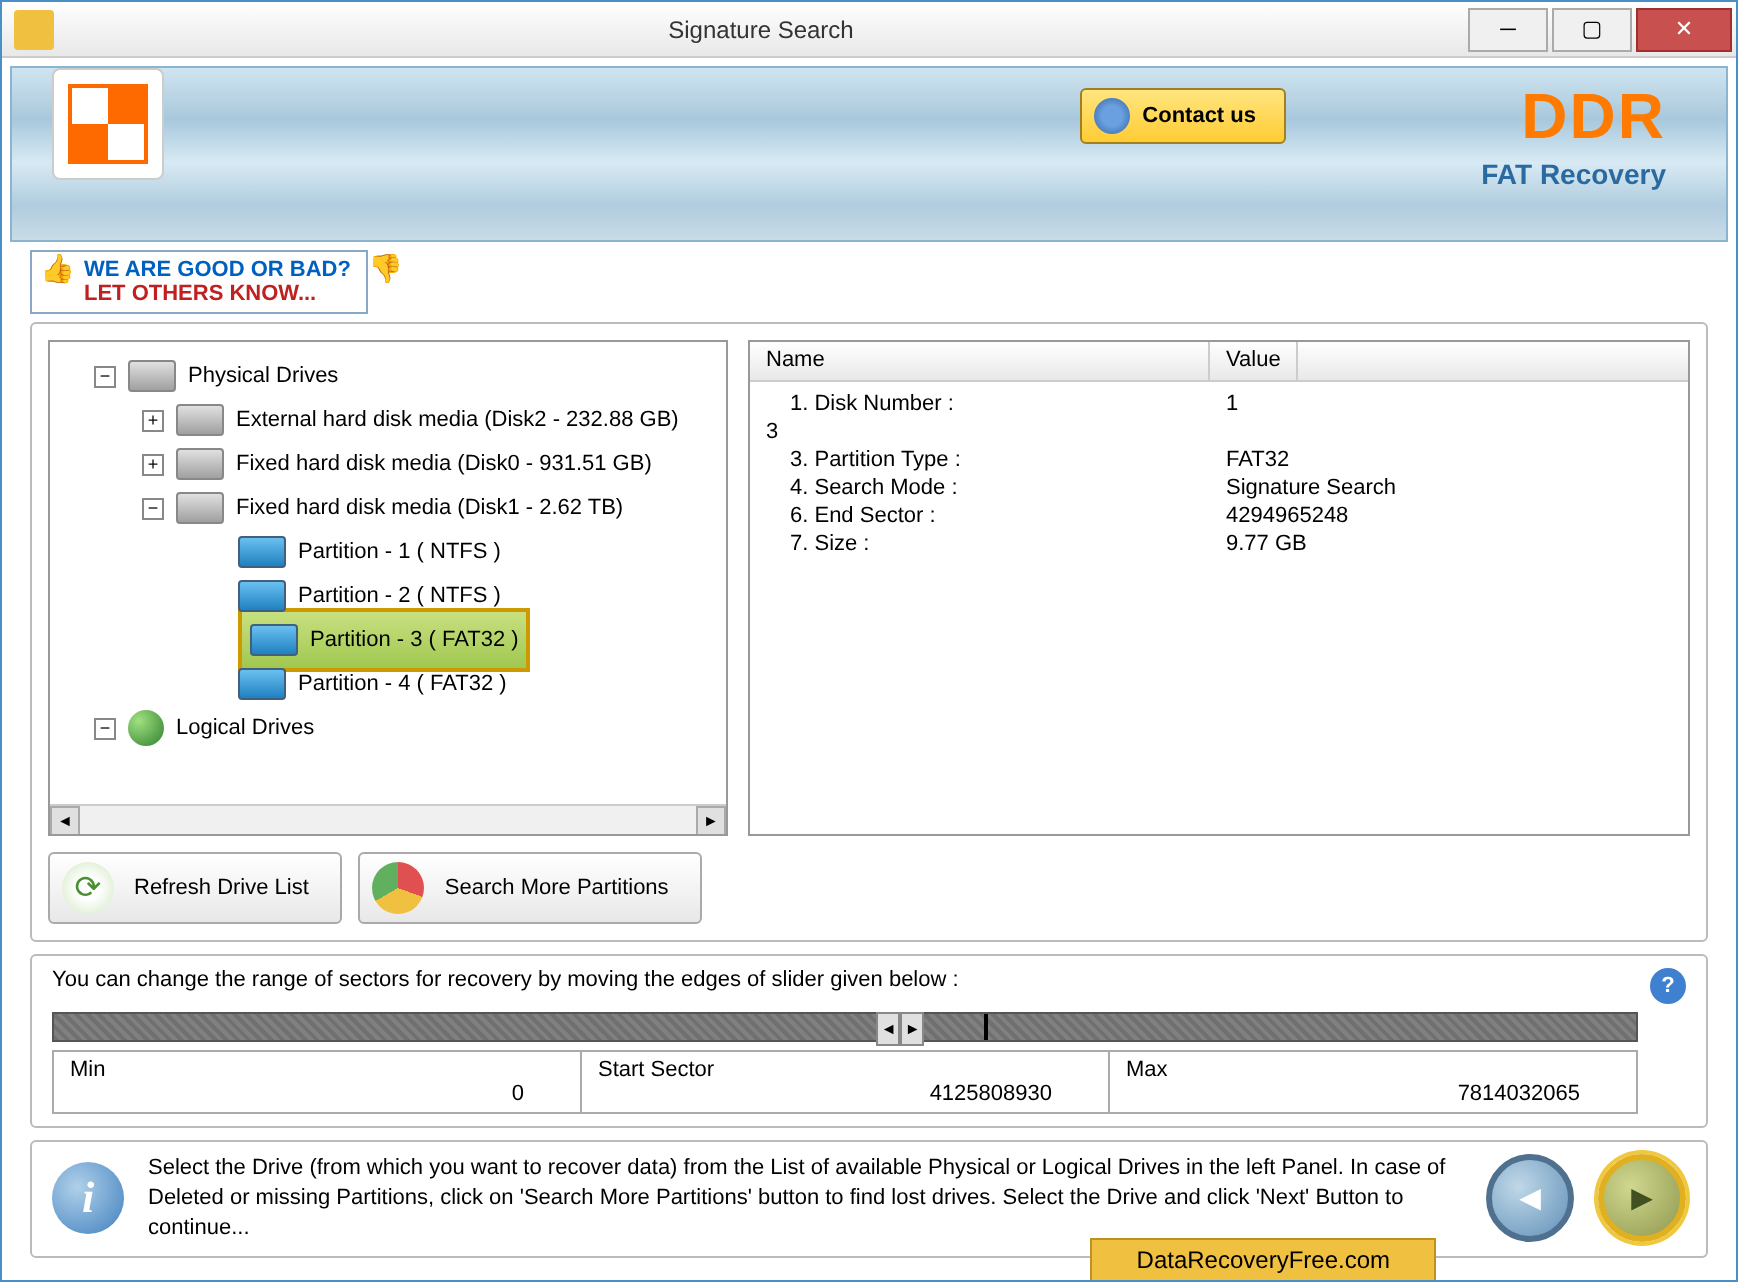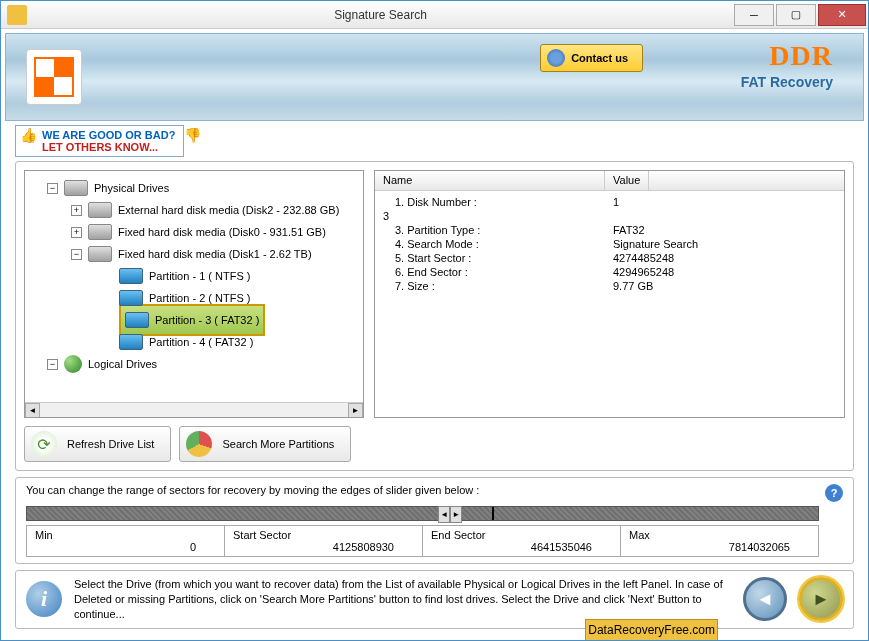--- a/index.html
+++ b/index.html
@@ -3,27 +3,27 @@
 <meta charset="utf-8">
 <style>
 *{box-sizing:border-box;margin:0;padding:0;font-family:Tahoma,Arial,sans-serif;font-size:11px}
 body{background:#fff}
 .window{width:869px;height:641px;background:#fff;position:relative;border:1px solid #4a90c8}
 .titlebar{height:28px;background:linear-gradient(to bottom,#fff,#e8e8e8);display:flex;align-items:center;border-bottom:1px solid #ccc}
 .tb-icon{width:20px;height:20px;margin-left:6px;background:#f0c040;border-radius:2px}
 .tb-title{flex:1;text-align:center;font-size:12px;color:#333}
 .tb-btn{width:40px;height:22px;border:1px solid #aaa;margin-right:2px;display:flex;align-items:center;justify-content:center;background:#f0f0f0}
 .tb-close{background:#c8504f;color:#fff;width:48px;border:1px solid #a03030}
-.header-band{height:88px;margin:4px;border:1px solid #8ab4d0;background:linear-gradient(to bottom,#d0e4f0 0%,#a8c8dc 30%,#d8eaf4 55%,#b0ccde 80%,#c8dce8 100%);position:relative;display:flex;align-items:center}
+.header-band{height:88px;margin:4px;border:1px solid #8ab4d0;background:linear-gradient(to bottom,#d0e4f0 0%,#a8c8dc 30%,#d8eaf4 55%,#b0ccde 80%,#c8dce8 100%);position:relative;display:flex;}
 .logo-box{width:56px;height:56px;margin-left:20px;background:#fff;border:1px solid #ccc;border-radius:4px;display:flex;align-items:center;justify-content:center}
 .logo-inner{width:40px;height:40px;background:repeating-conic-gradient(#ff6a00 0 25%,#fff 0 50%);border:2px solid #ff6a00}
 .contact-btn{position:absolute;right:220px;top:10px;height:28px;padding:0 14px 0 30px;background:linear-gradient(to bottom,#ffe680,#ffcc33);border:1px solid #a08020;border-radius:3px;display:flex;align-items:center;font-size:12px;font-weight:bold;cursor:pointer}
 .contact-btn::before{content:"";position:absolute;left:6px;width:18px;height:18px;border-radius:50%;background:radial-gradient(circle,#6aa0e0 40%,#3060a0 100%)}
 .ddr-brand{position:absolute;right:30px;top:6px;text-align:right}
-.ddr-title{font-size:28px;font-weight:bold;color:#ff7a00;letter-spacing:1px;font-family:Liberation Serif, serif}
+.ddr-title{font-size:32px;font-weight:bold;color:#ff7a00;letter-spacing:1px;font-family:Liberation Sans, sans-serif}
 .ddr-sub{font-size:14px;color:#2a6aa0;font-weight:bold;margin-top:2px}
 .review-bar{margin:2px 4px 0 14px;display:flex}
 .review-box{border:1px solid #88a8c8;background:#fff;padding:3px 8px 3px 26px;position:relative;display:flex;flex-direction:column;font-family:monospace;font-size:9px;font-weight:bold;line-height:1.1}
 .review-box::before{content:"👍";position:absolute;left:4px;top:2px;font-size:14px}
 .review-box::after{content:"👎";position:absolute;right:-18px;top:2px;font-size:14px}
 .review-l1{color:#0060c0}
 .review-l2{color:#c02020}
 .content{margin:4px 14px 0 14px;border:1px solid #bbb;border-radius:3px;padding:8px;background:#fff;display:flex;flex-direction:column;gap:8px}
 .panes{display:flex;gap:10px;height:248px}
 .tree-pane{flex:0 0 340px;border:1px solid #999;background:#fff;position:relative;overflow:hidden}
@@ -65,21 +65,21 @@
 .sv-box{flex:1;border:1px solid #aaa;border-left:none;padding:3px 8px}
 .sv-box:first-child{border-left:1px solid #aaa}
 .sv-lbl{font-size:11px}
 .sv-val{font-size:11px;text-align:right;padding-right:20px}
 .hint-box{margin:6px 14px 0 14px;border:1px solid #bbb;border-radius:3px;padding:6px 10px;background:#fff;display:flex;align-items:center;gap:12px}
 .info-i{width:36px;height:36px;border-radius:50%;background:radial-gradient(circle at 35% 35%,#b0d0e8,#4080c0);display:flex;align-items:center;justify-content:center;color:#fff;font-size:22px;font-weight:bold;font-style:italic;font-family:serif}
 .hint-text{flex:1;font-size:11px;line-height:1.35}
 .nav-btn{width:44px;height:44px;border-radius:50%;border:3px solid;display:flex;align-items:center;justify-content:center;font-size:18px;cursor:pointer}
 .nav-back{background:radial-gradient(circle at 35% 35%,#c0d8e8,#6090b8);border-color:#507090;color:#fff}
 .nav-next{background:radial-gradient(circle at 35% 35%,#d0d890,#909850);border-color:#e0b020;color:#405020;box-shadow:0 0 0 2px #f0c840}
-.footer-link{position:absolute;bottom:0;right:150px;background:#f0c040;padding:3px 2px;font-size:12px;border:1px solid #c09020;border-bottom:none}
+.footer-link{position:absolute;bottom:0;right:150px;background:#f0c040;padding:3px 22px;font-size:12px;border:1px solid #c09020;border-bottom:none}
 </style>
 </head>
 <body>
 
 <div class="window">
   <div class="titlebar">
     <div class="tb-icon"></div>
     <div class="tb-title">Signature Search</div>
     <div class="tb-btn">─</div>
     <div class="tb-btn">▢</div>
@@ -185,24 +185,20 @@
             </div>
             <div class="detail-row">
               <div class="dr-name">3. Partition Type :</div>
               <div class="dr-val">FAT32</div>
             </div>
             <div class="detail-row">
               <div class="dr-name">4. Search Mode :</div>
               <div class="dr-val">Signature Search</div>
             </div>
             <div class="detail-row">
-              <div class="dr-name">5. Start Sector :</div>
-              <div class="dr-val">4274485248</div>
-            </div>
-            <div class="detail-row">
               <div class="dr-name">6. End Sector :</div>
               <div class="dr-val">4294965248</div>
             </div>
             <div class="detail-row">
               <div class="dr-name">7. Size :</div>
               <div class="dr-val">9.77 GB</div>
             </div>
           </div>
       </div>
     </div>
@@ -235,24 +231,20 @@
     <div class="sector-vals">
       <div class="sv-box">
           <div class="sv-lbl">Min</div>
           <div class="sv-val">0</div>
         </div>
       <div class="sv-box">
           <div class="sv-lbl">Start Sector</div>
           <div class="sv-val">4125808930</div>
         </div>
       <div class="sv-box">
-          <div class="sv-lbl">End Sector</div>
-          <div class="sv-val">4641535046</div>
-        </div>
-      <div class="sv-box">
           <div class="sv-lbl">Max</div>
           <div class="sv-val">7814032065</div>
         </div>
     </div>
   </div>
 
   <div class="hint-box">
     <div class="info-i">i</div>
     <div class="hint-text">Select the Drive (from which you want to recover data) from the List of available Physical or Logical Drives in the left Panel. In case of Deleted or missing Partitions, click on 'Search More Partitions' button to find lost drives. Select the Drive and click 'Next' Button to continue...</div>
     <div class="nav-btn nav-back">◄</div>

